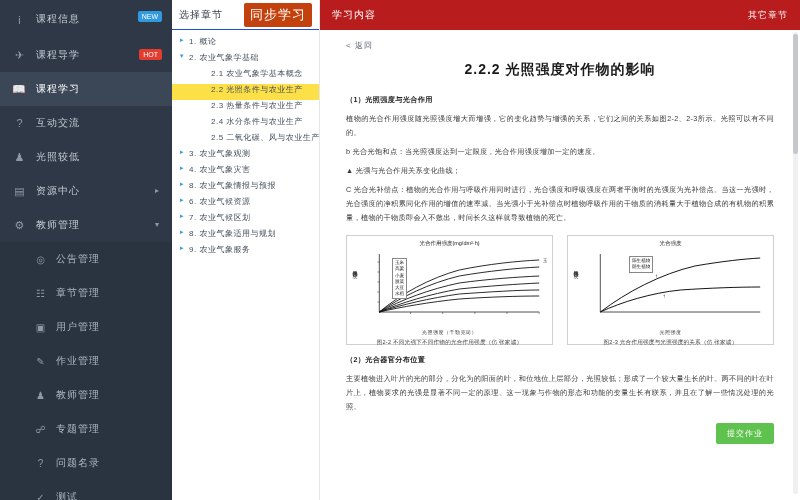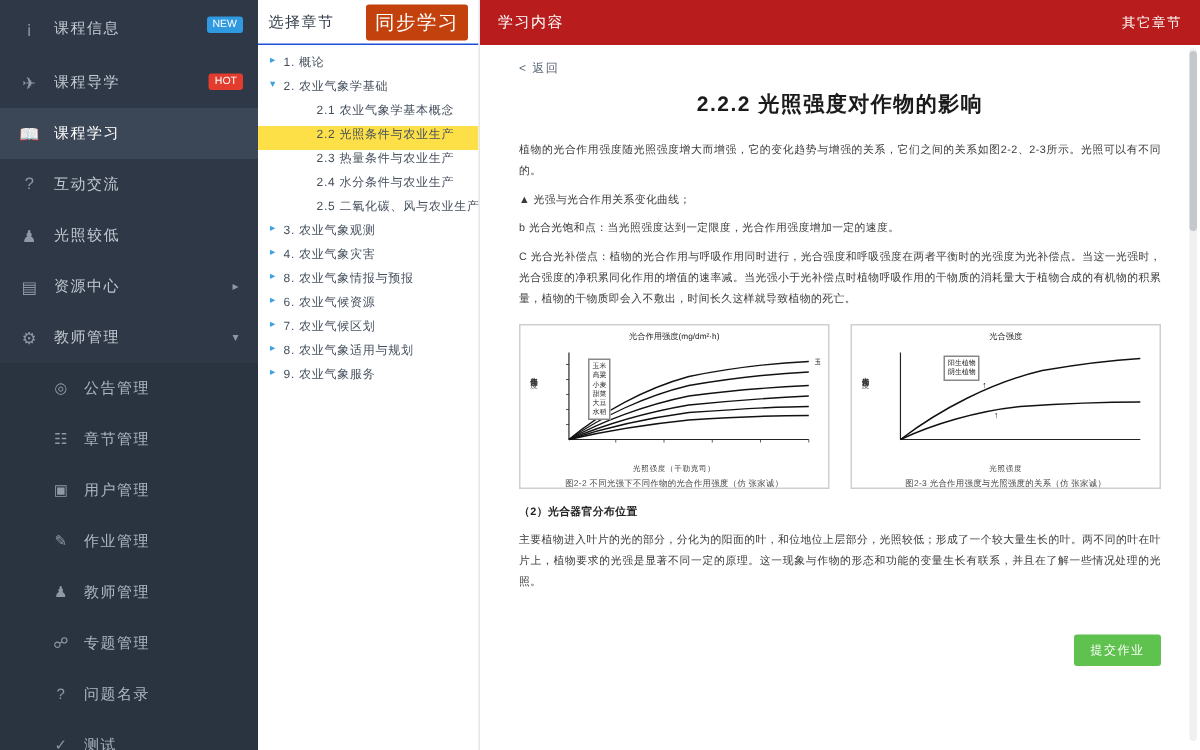--- a/index.html
+++ b/index.html
@@ -431,23 +431,24 @@
   <div class="content">
     <div class="content-head">
       <span class="title">学习内容</span>
       <span class="right">其它章节</span>
     </div>
 
     <div class="content-body">
       <div class="back-link">&lt; 返回</div>
       <div class="doc-title">2.2.2 光照强度对作物的影响</div>
 
+      <div class="para head">（1）光照强度与光合作用</div>
       <div class="para">植物的光合作用强度随光照强度增大而增强，它的变化趋势与增强的关系，它们之间的关系如图2-2、2-3所示。光照可以有不同的。</div>
+      <div class="para">b 光合光饱和点：当光照强度达到一定限度，光合作用强度增加一定的速度。</div>
       <div class="para">▲ 光强与光合作用关系变化曲线；</div>
-      <div class="para">b 光合光饱和点：当光照强度达到一定限度，光合作用强度增加一定的速度。</div>
       <div class="para">C 光合光补偿点：植物的光合作用与呼吸作用同时进行，光合强度和呼吸强度在两者平衡时的光强度为光补偿点。当这一光强时，光合强度的净积累同化作用的增值的速率减。当光强小于光补偿点时植物呼吸作用的干物质的消耗量大于植物合成的有机物的积累量，植物的干物质即会入不敷出，时间长久这样就导致植物的死亡。</div>
 
       <div class="figure-row">
 
         <div class="figure">
           <div class="fig-title">光合作用强度(mg/dm²·h)</div>
           <div class="chart-wrap">
             <svg width="100%" height="78" viewBox="0 0 200 78" preserveAspectRatio="none">
               <line x1="28" y1="6" x2="28" y2="64" stroke="#222" stroke-width="0.8"></line>
               <line x1="28" y1="64" x2="192" y2="64" stroke="#222" stroke-width="0.8"></line>

